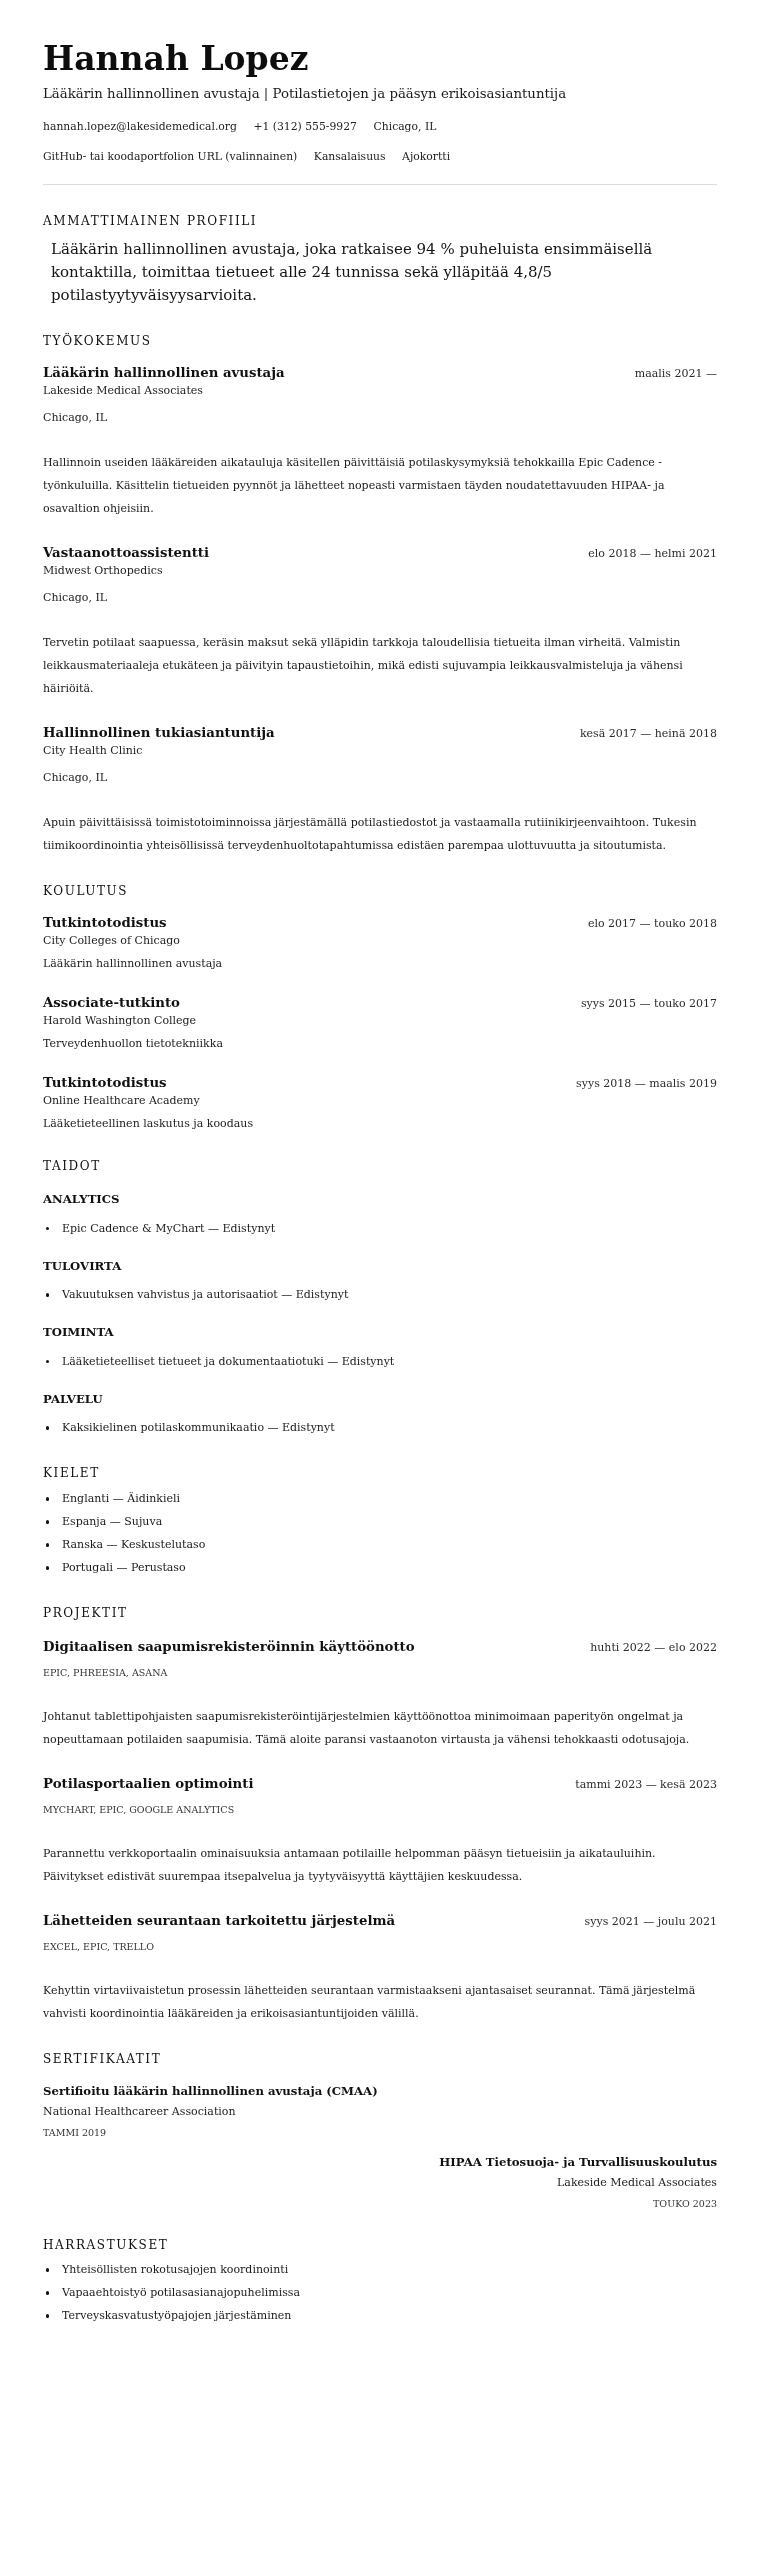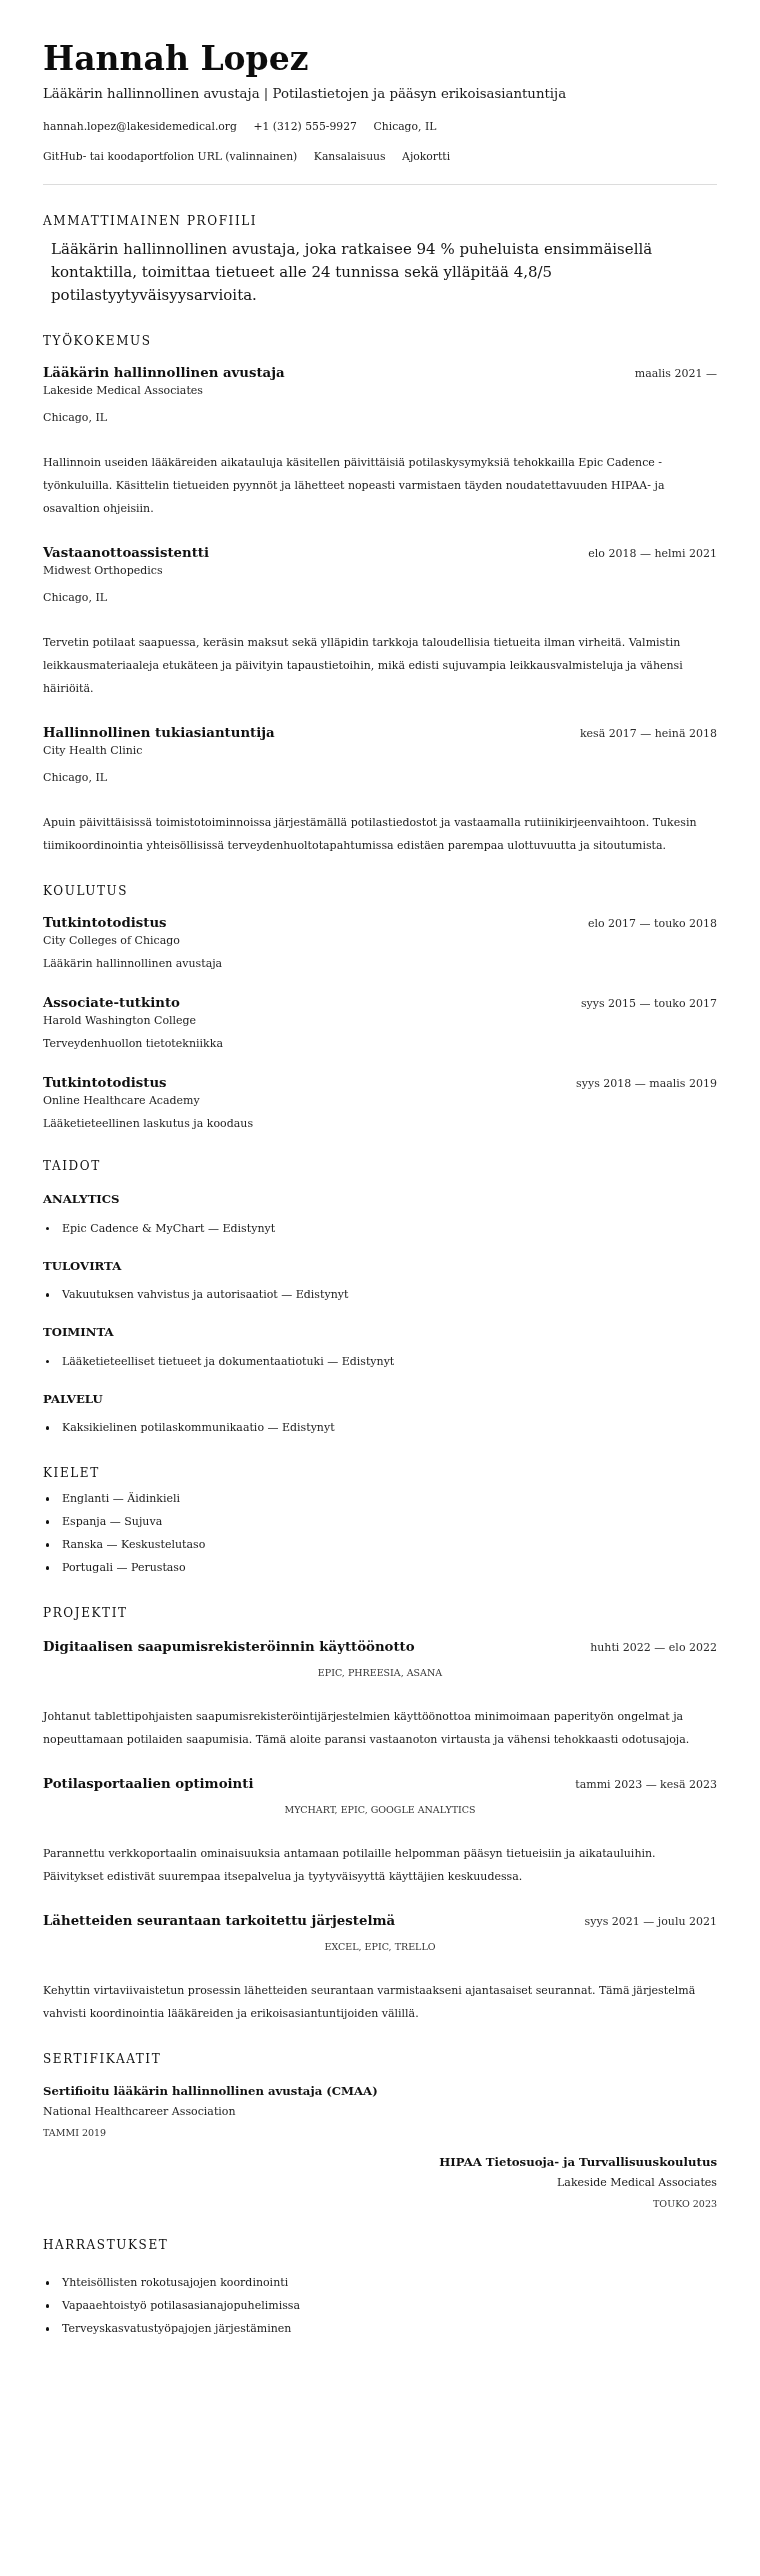--- a/index.html
+++ b/index.html
@@ -130,21 +130,20 @@
     .lang-list { margin-top: 7px; }
     
     .proj .entry { margin-top: 19px; }
     .proj .entry + .entry { margin-top: 24px; }
     .tags {
       font-size: 9.5px;
       line-height: 14px;
       color: #333;
       margin-top: 9px;
       text-transform: uppercase;
-      text-align: center;
     }
     .proj .entry-desc { margin-top: 25px; }
     
     .cert { margin-top: 16.5px; }
     .cert + .cert { margin-top: 14px; text-align: right; }
     .cert-title {
       font-size: 11.7px;
       font-weight: bold;
       line-height: 16.5px;
       color: #111;
@@ -155,21 +154,21 @@
       color: #222;
       margin-top: 5px;
     }
     .cert-date {
       font-size: 9.5px;
       line-height: 14px;
       color: #333;
       text-transform: uppercase;
       margin-top: 5px;
     }
-    .hobby-list { margin-top: 20px; }
+    .hobby-list { margin-top: 7px; }
   </style>
 </head>
 <body>
 
 <div class="page">
 
   <header>
     <h1 class="name">Hannah Lopez</h1>
     <div class="headline">Lääkärin hallinnollinen avustaja | Potilastietojen ja pääsyn erikoisasiantuntija</div>
 

